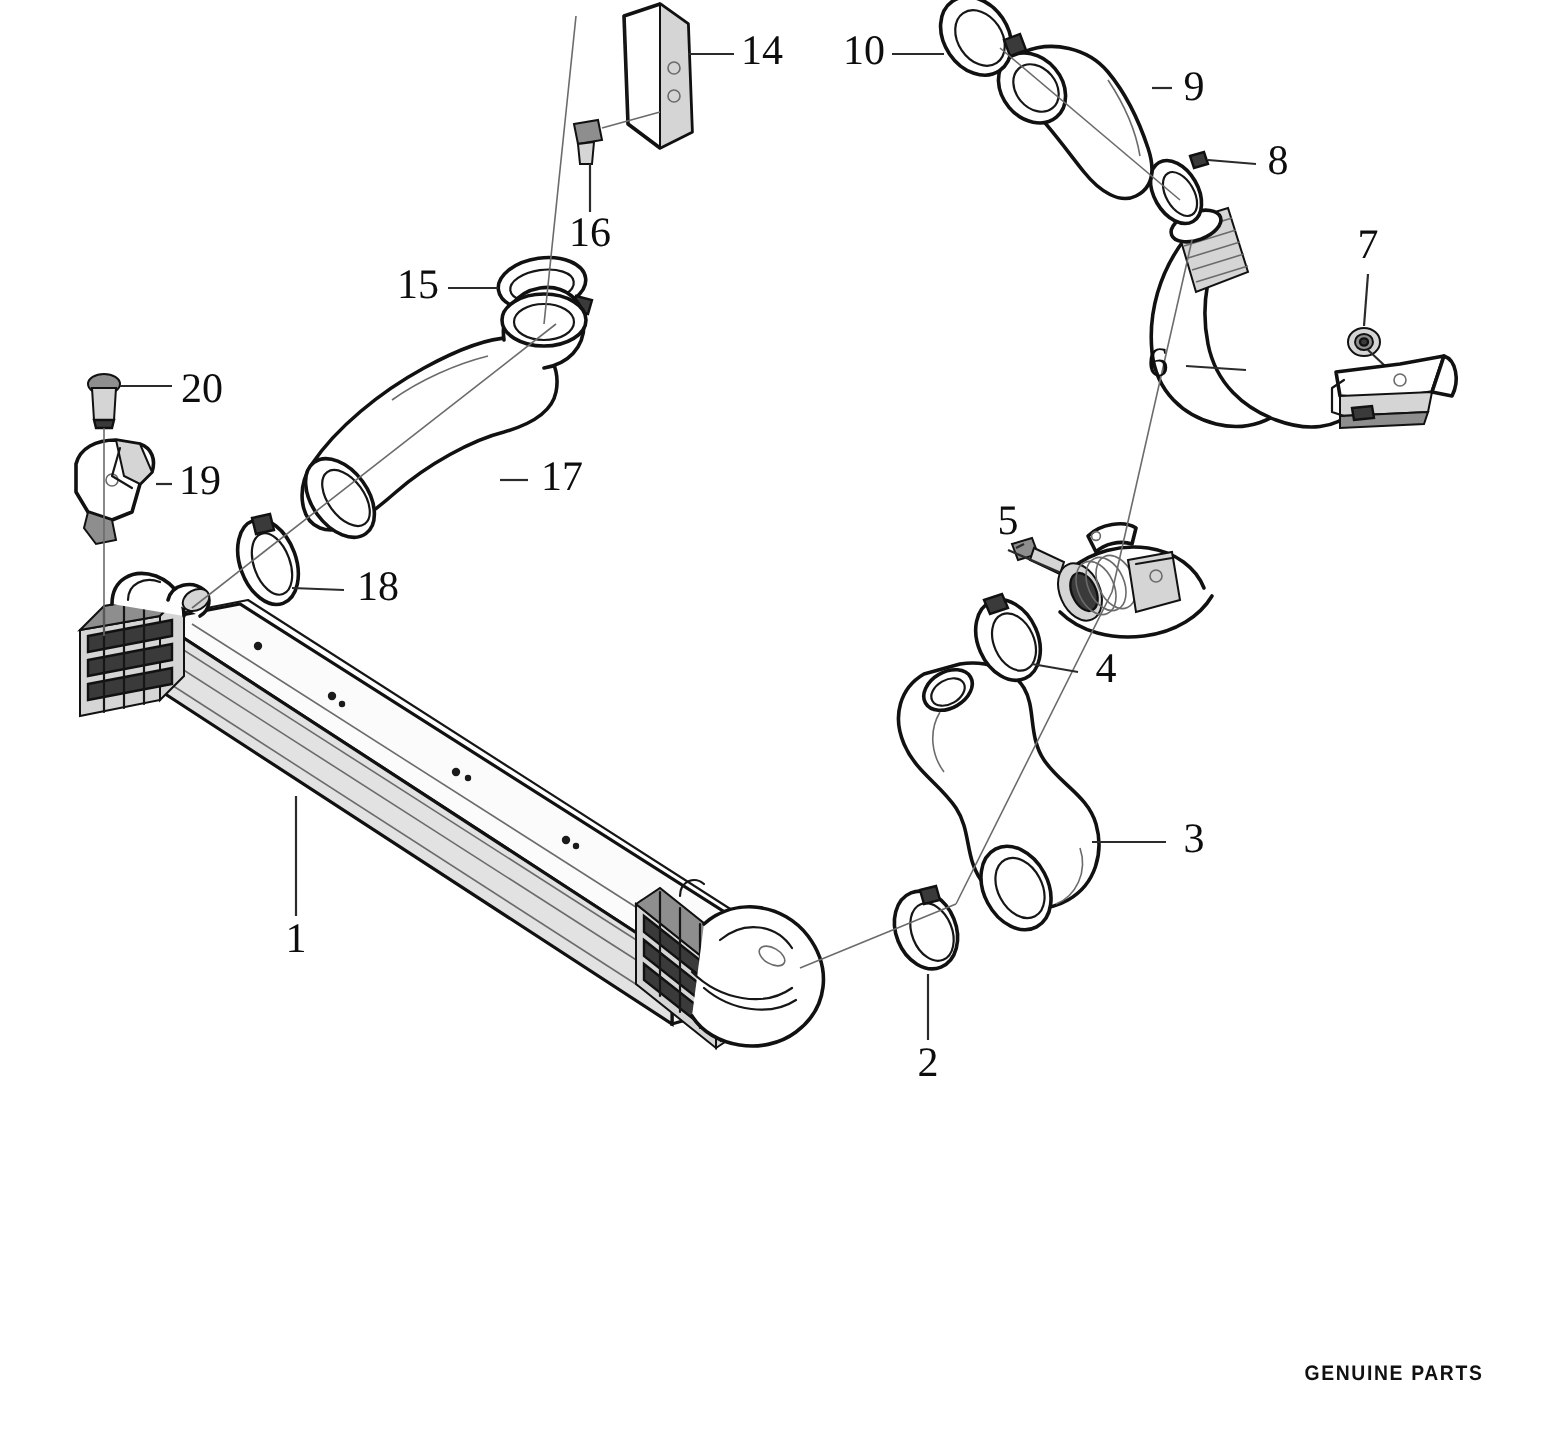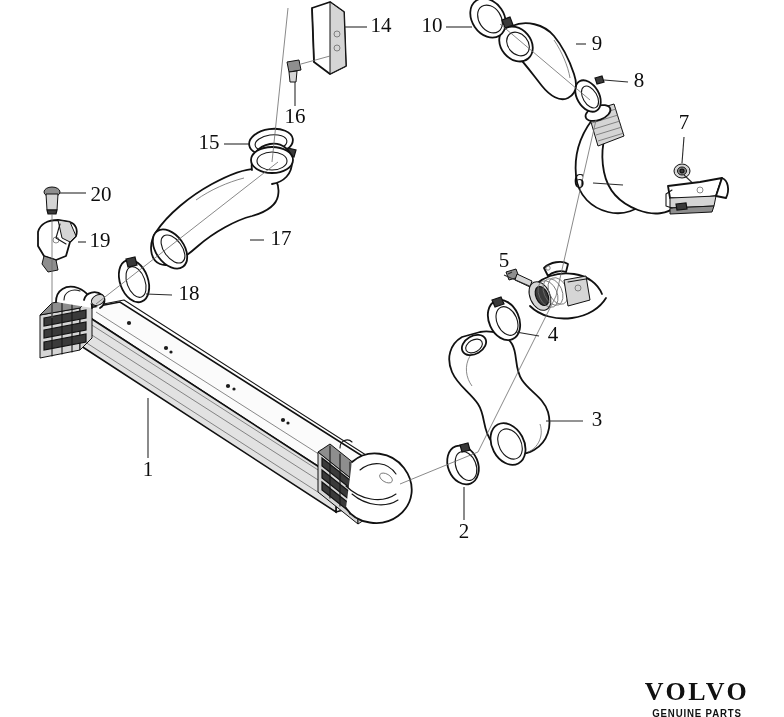--- a/index.html
+++ b/index.html
@@ -423,17 +423,16 @@
 
       <line class="leader" x1="86" y1="242" x2="86" y2="242"></line>
       <text class="callout-num" x="100" y="242">19</text>
 
       <text class="callout-num" x="101" y="196">20</text>
     </g>
 
   </svg>
 
   <div id="volvo-logo">
-    <div id="volvo-wordmark">VOLVO</div>
     <div id="volvo-tagline">GENUINE PARTS</div>
   </div>
 
 </div>
 
 </body></html>

